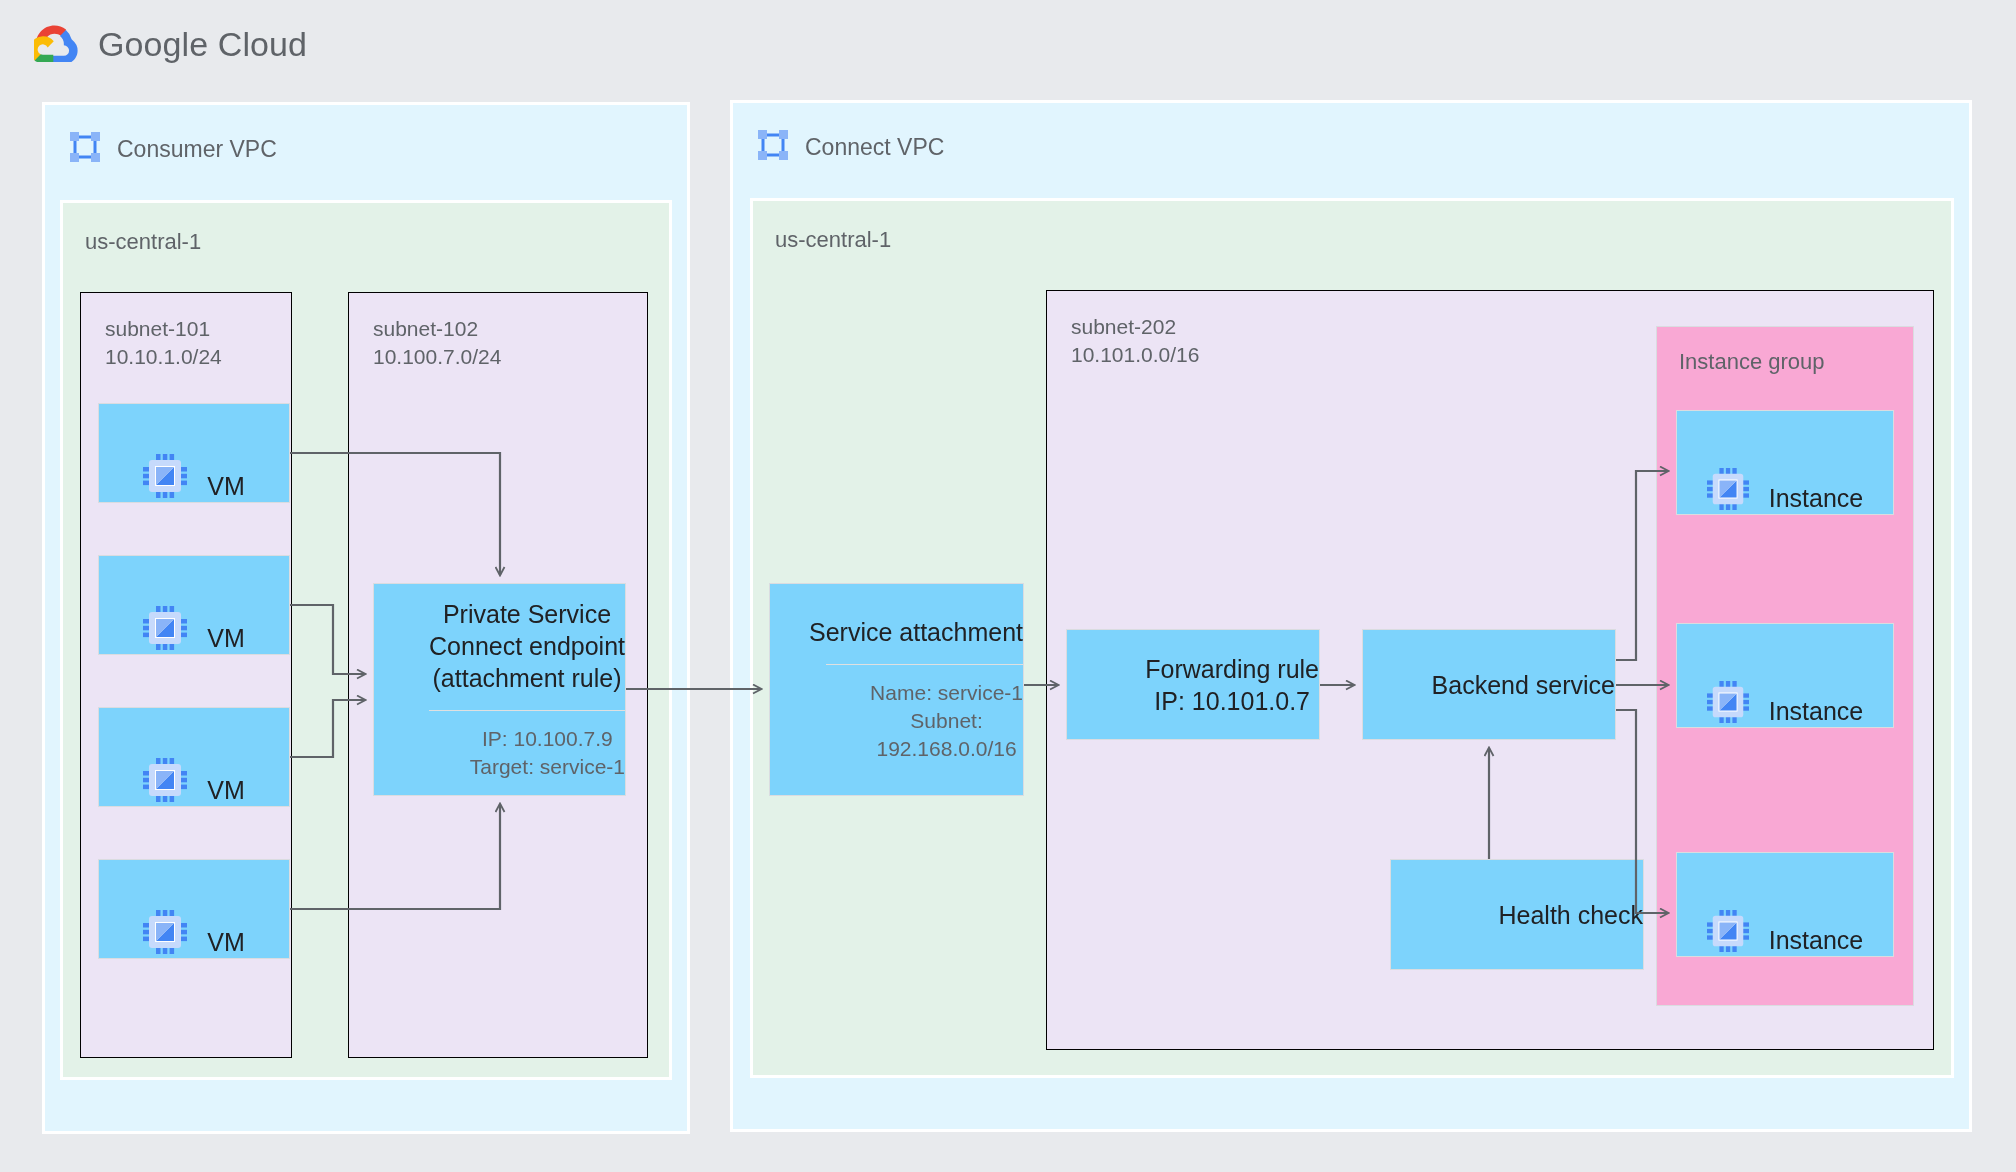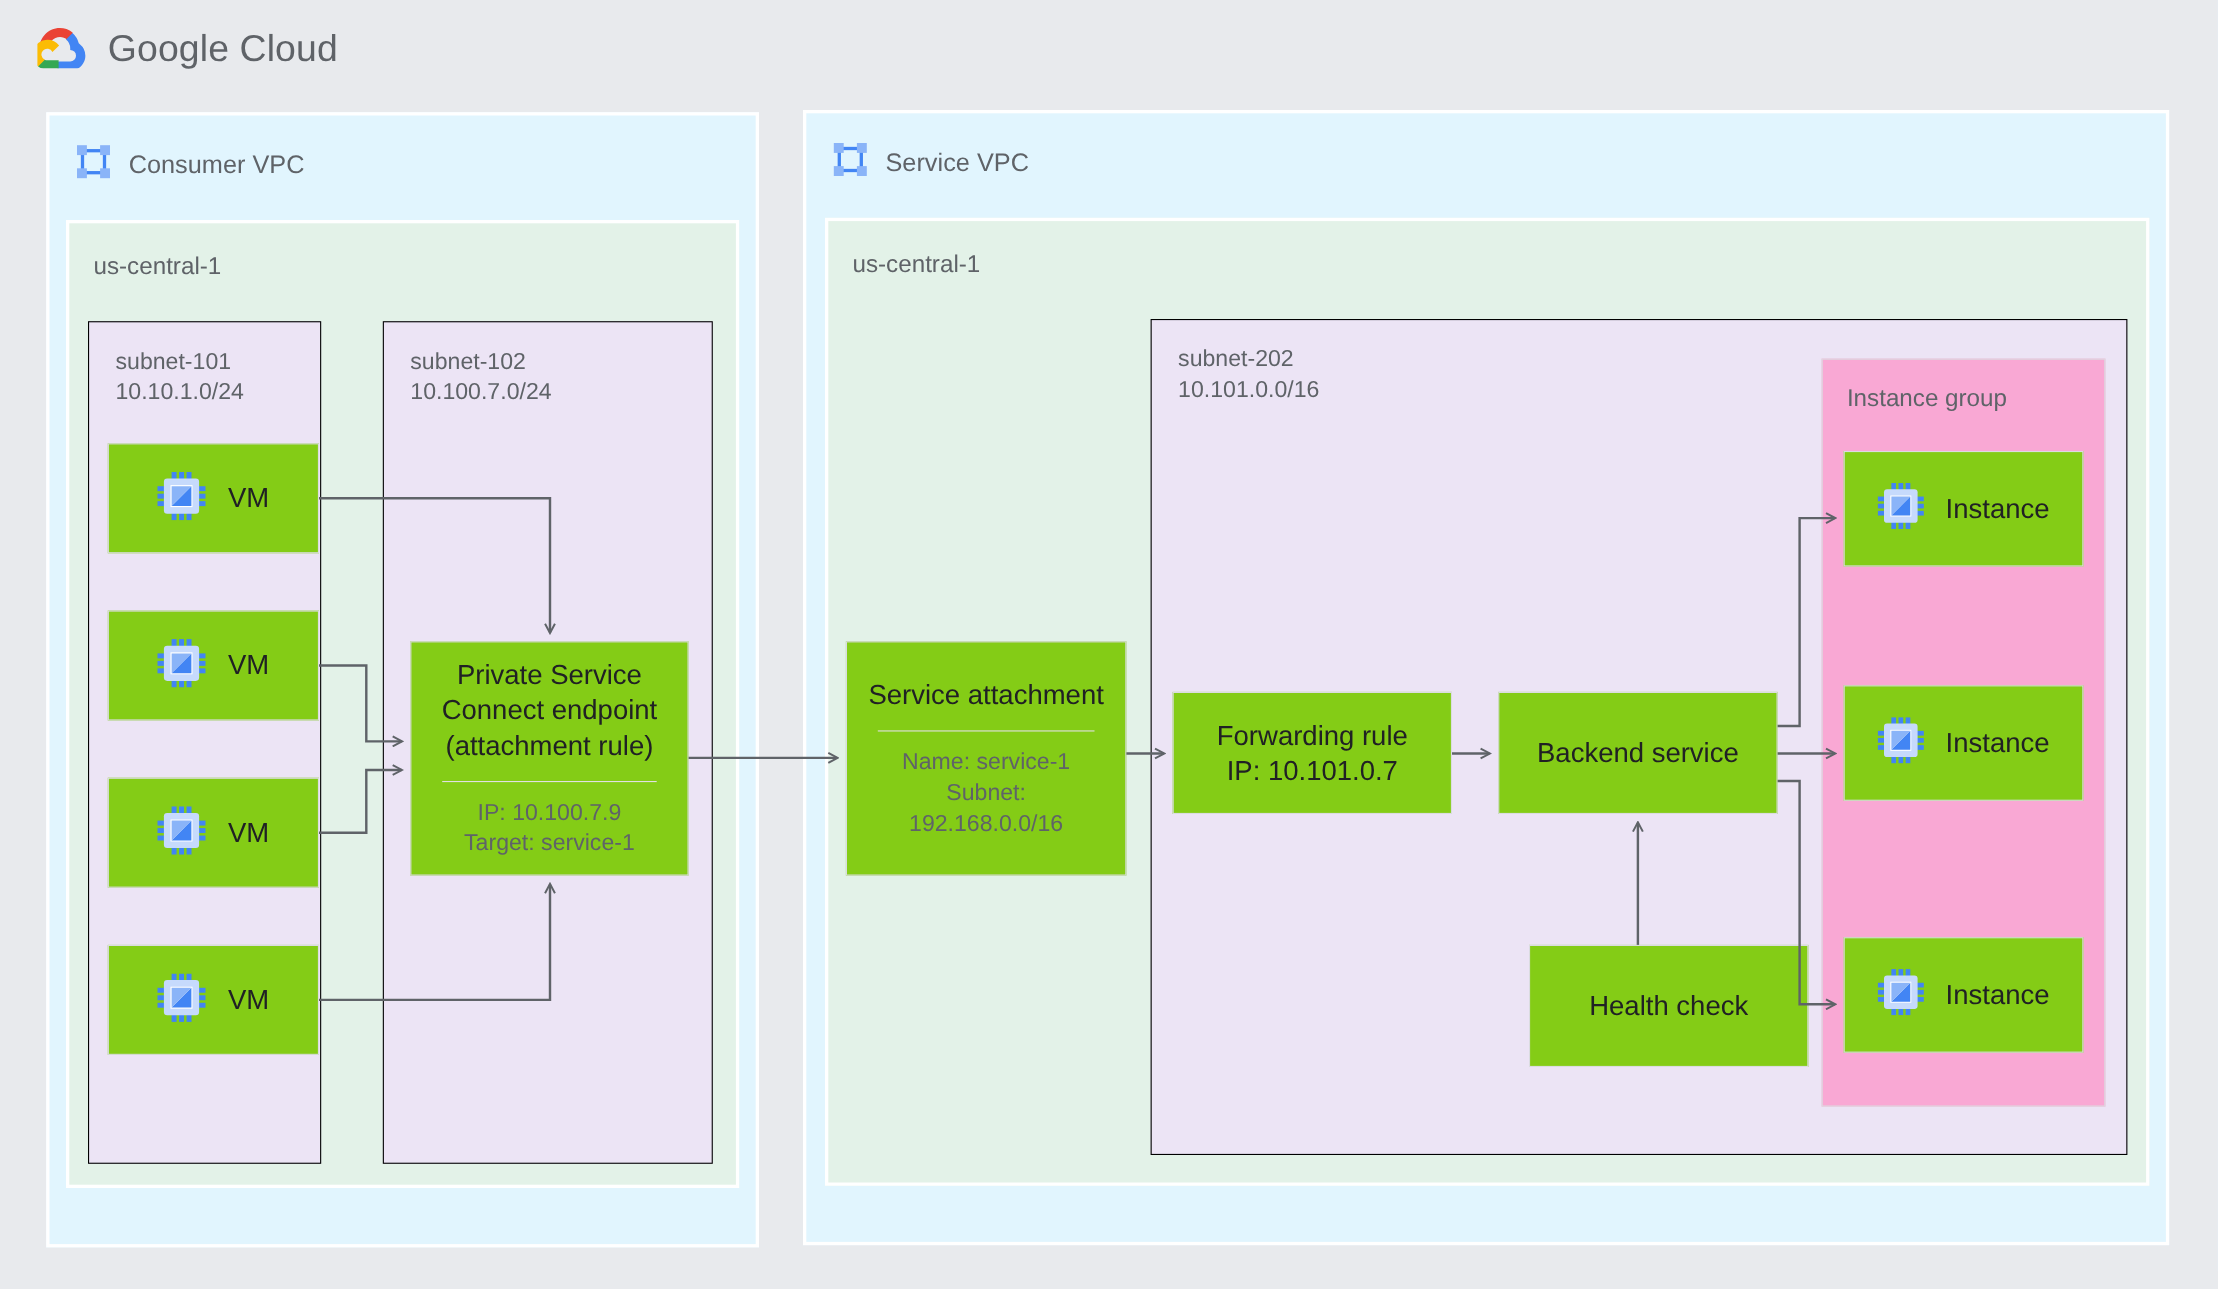--- a/index.html
+++ b/index.html
@@ -29,22 +29,22 @@
   .region-label { position: absolute; left: 22px; top: 26px; font-size: 22px; color: #5f6368; }
 
   .subnet {
     position: absolute; background: #ece4f5; border: 1px solid #000000;
   }
   .subnet-label { position: absolute; left: 24px; top: 22px; font-size: 21px; color: #5f6368; line-height: 1.35; }
   .subnet-label span { display: block; }
 
   
   .node {
-    position: absolute; background: #84cc16; border: 1px solid #dadce0;
-    display: flex; flex-direction: column; align-items: center; justify-content: center;
+    position: absolute; background: #7dd3fc; border: 1px solid #dadce0;
+    display: flex; flex-direction: column; align-items: flex-end; justify-content: center;
     text-align: center;
   }
   .node-row { flex-direction: row; gap: 20px; }
   .node-title { font-size: 25px; color: #202124; line-height: 1.28; }
   .node-sub { font-size: 21px; color: #5f6368; line-height: 1.34; }
   .divider { width: 78%; height: 1px; background: #e0e0e0; margin: 16px 0 14px; }
 
   .group-box {
     position: absolute; background: #f9a8d4; border: 1px solid #dadce0;
   }
@@ -229,21 +229,21 @@
     <div class="vpc-head">
       <span class="icon">
         <svg width="32" height="32" viewBox="0 0 32 32">
           <rect x="6" y="6" width="20" height="20" fill="none" stroke="#4285f4" stroke-width="3"></rect>
           <rect x="1" y="1" width="9" height="9" fill="#8ab4f8"></rect>
           <rect x="22" y="1" width="9" height="9" fill="#8ab4f8"></rect>
           <rect x="1" y="22" width="9" height="9" fill="#8ab4f8"></rect>
           <rect x="22" y="22" width="9" height="9" fill="#8ab4f8"></rect>
         </svg>
       </span>
-      <span class="vpc-title">Service VPC</span>
+      <span class="vpc-title">Connect VPC</span>
     </div>
   </div>
 
   <div class="region" style="left:750px; top:198px; width:1204px; height:880px;">
     <span class="region-label">us-central-1</span>
   </div>
 
   <div class="subnet" style="left:1046px; top:290px; width:888px; height:760px;">
     <div class="subnet-label">
       <span>subnet-202</span>

